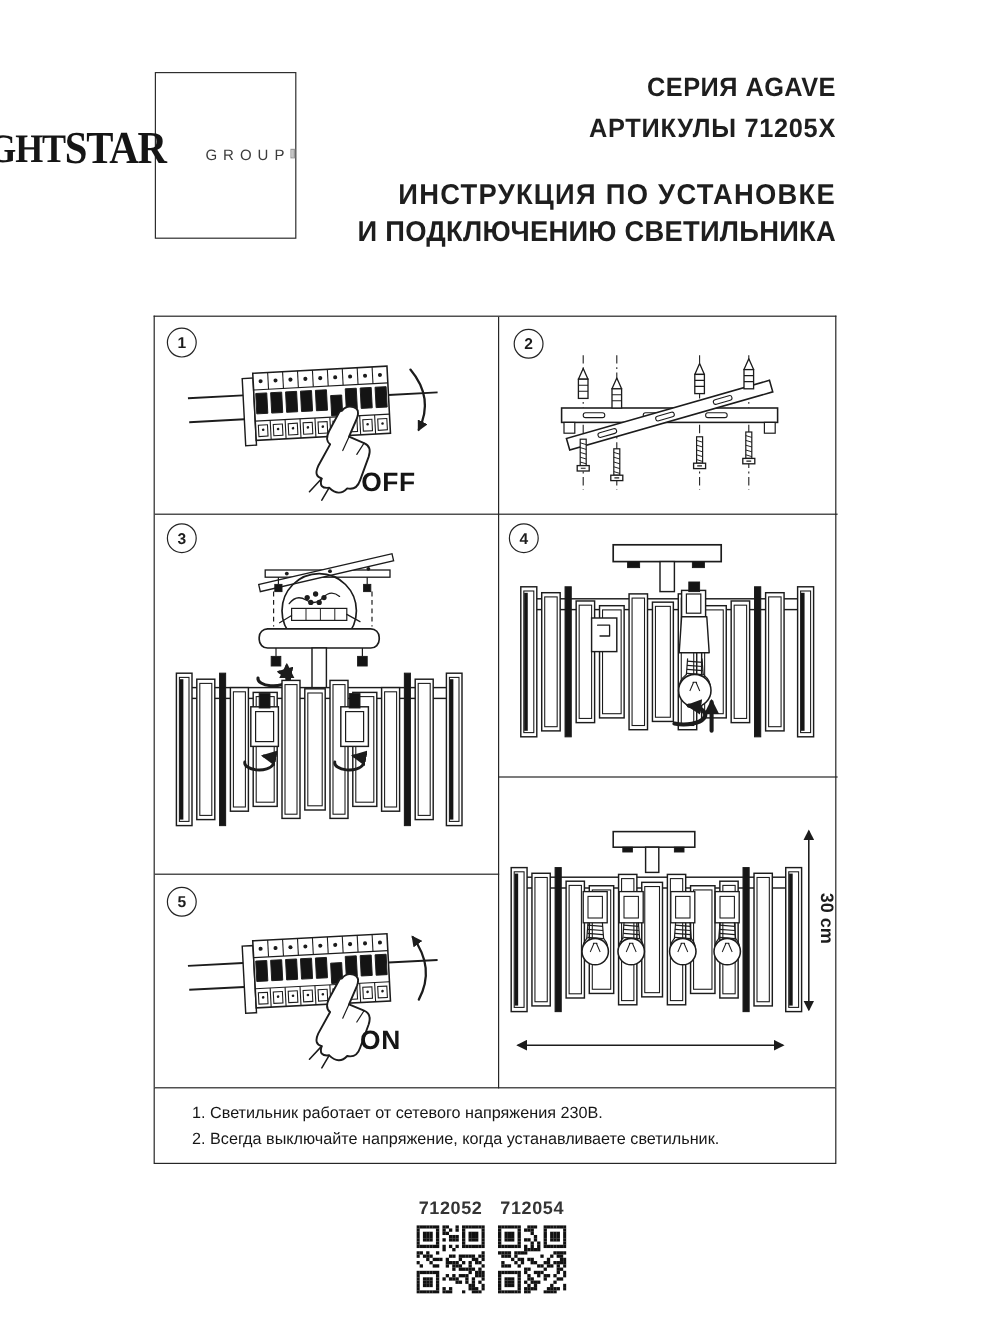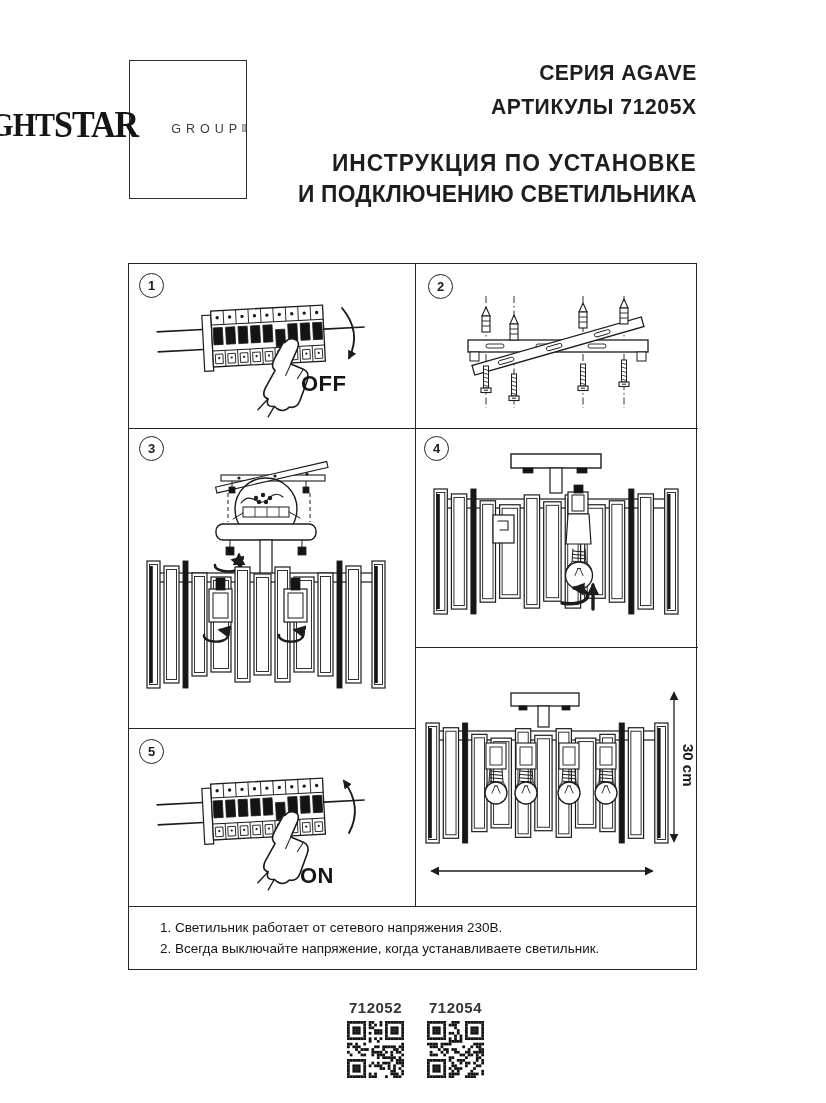--- a/index.html
+++ b/index.html
@@ -37,21 +37,21 @@
   .switch-label{position:absolute;font-size:22px;font-weight:700;letter-spacing:.5px;color:#151515;}
   .dim-h{position:absolute;left:281px;top:96px;transform:rotate(90deg);transform-origin:0 0;
          font-size:15px;font-weight:700;white-space:nowrap;}
   .dim-d{position:absolute;left:0;top:200px;width:252px;text-align:center;font-size:16px;font-weight:700;}
 
   
   .notes{position:absolute;left:128px;top:906px;width:569px;height:64px;border:1.6px solid #262626;
          box-sizing:border-box;padding:10px 10px 0 31px;font-size:13.5px;line-height:21px;color:#161616;}
 
   
-  .codes{position:absolute;left:347px;top:999px;display:flex;gap:23px;}
+  .codes{position:absolute;left:347px;top:999px;display:flex;gap:11px;}
   .code-col{width:57px;text-align:center;}
   .code-label{font-size:15px;font-weight:700;letter-spacing:.5px;color:#343434;}
   .code-col svg{width:57px;height:57px;margin-top:5px;display:block;}
 </style>
 </head>
 <body>
 
 <div class="page">
 
   <div class="logo-box">
@@ -152,21 +152,21 @@
           <g transform="translate(154 79) rotate(6)">
             <path d="M0 0 L-7 17 Q-10 25 -5 28 L-13 47 Q-16 56 -9 57 Q-11 66 -2 64 Q7 71 13 63 Q21 64 23 55 L28 35 Q30 26 23 24 L10 20 L15 4 Q17 -4 11 -5 Q5 -6 2 -1 Z" fill="#fff" stroke="#1c1c1c" stroke-width="1.6" stroke-linecap="round" stroke-linejoin="round"></path>
             <path d="M-9 57 L-18 69 M-2 64 L-7 75" fill="none" stroke="#1c1c1c" stroke-width="1.3" stroke-linecap="round" stroke-linejoin="round"></path>
             <path d="M10 20 L6 32 M23 24 L18 34" fill="none" stroke="#1c1c1c" stroke-width="1" stroke-linecap="round" stroke-linejoin="round"></path>
           </g>
           <path d="M213 44 Q233 68 220 94" fill="none" stroke="#1c1c1c" stroke-width="1.9" stroke-linecap="round" stroke-linejoin="round" marker-end="url(#ah)"></path>
         </svg>
       <div class="badge" style="left:10px;top:9px;">
           <span>1</span>
         </div>
-      <div class="switch-label" style="left:172px;top:107px;">OFF</div>
+      <div class="switch-label" style="left:172px;top:125px;">OFF</div>
     </div>
 
     <div class="cell" style="left:287px;top:0;width:282px;height:165px;">
       <svg id="d2" width="282" height="163" viewBox="0 0 282 163">
           <defs>
             <marker id="ah" viewBox="0 0 10 10" refX="8" refY="5" markerWidth="9" markerHeight="9" markerUnits="userSpaceOnUse" orient="auto-start-reverse">
               <path d="M0 0 L10 5 L0 10 z" fill="#1c1c1c"></path>
             </marker>
             <marker id="ahb" viewBox="0 0 10 10" refX="8" refY="5" markerWidth="13" markerHeight="13" markerUnits="userSpaceOnUse" orient="auto-start-reverse">
               <path d="M0 0 L10 5 L0 10 z" fill="#1c1c1c"></path>
@@ -465,21 +465,21 @@
           <g transform="translate(154 87) rotate(6)">
             <path d="M0 0 L-7 17 Q-10 25 -5 28 L-13 47 Q-16 56 -9 57 Q-11 66 -2 64 Q7 71 13 63 Q21 64 23 55 L28 35 Q30 26 23 24 L10 20 L15 4 Q17 -4 11 -5 Q5 -6 2 -1 Z" fill="#fff" stroke="#1c1c1c" stroke-width="1.6" stroke-linecap="round" stroke-linejoin="round"></path>
             <path d="M-9 57 L-18 69 M-2 64 L-7 75" fill="none" stroke="#1c1c1c" stroke-width="1.3" stroke-linecap="round" stroke-linejoin="round"></path>
             <path d="M10 20 L6 32 M23 24 L18 34" fill="none" stroke="#1c1c1c" stroke-width="1" stroke-linecap="round" stroke-linejoin="round"></path>
           </g>
           <path d="M220 104 Q234 78 215 52" fill="none" stroke="#1c1c1c" stroke-width="1.9" stroke-linecap="round" stroke-linejoin="round" marker-end="url(#ah)"></path>
         </svg>
       <div class="badge" style="left:10px;top:10px;">
           <span>5</span>
         </div>
-      <div class="switch-label" style="left:171px;top:134px;">ON</div>
+      <div class="switch-label" style="left:171px;top:125px;">ON</div>
     </div>
 
     <div class="cell" style="left:287px;top:384px;width:282px;height:259px;">
       <svg id="d6" width="282" height="257" viewBox="0 0 282 257">
           <defs>
             <marker id="ah" viewBox="0 0 10 10" refX="8" refY="5" markerWidth="9" markerHeight="9" markerUnits="userSpaceOnUse" orient="auto-start-reverse">
               <path d="M0 0 L10 5 L0 10 z" fill="#1c1c1c"></path>
             </marker>
             <marker id="ahb" viewBox="0 0 10 10" refX="8" refY="5" markerWidth="13" markerHeight="13" markerUnits="userSpaceOnUse" orient="auto-start-reverse">
               <path d="M0 0 L10 5 L0 10 z" fill="#1c1c1c"></path>

